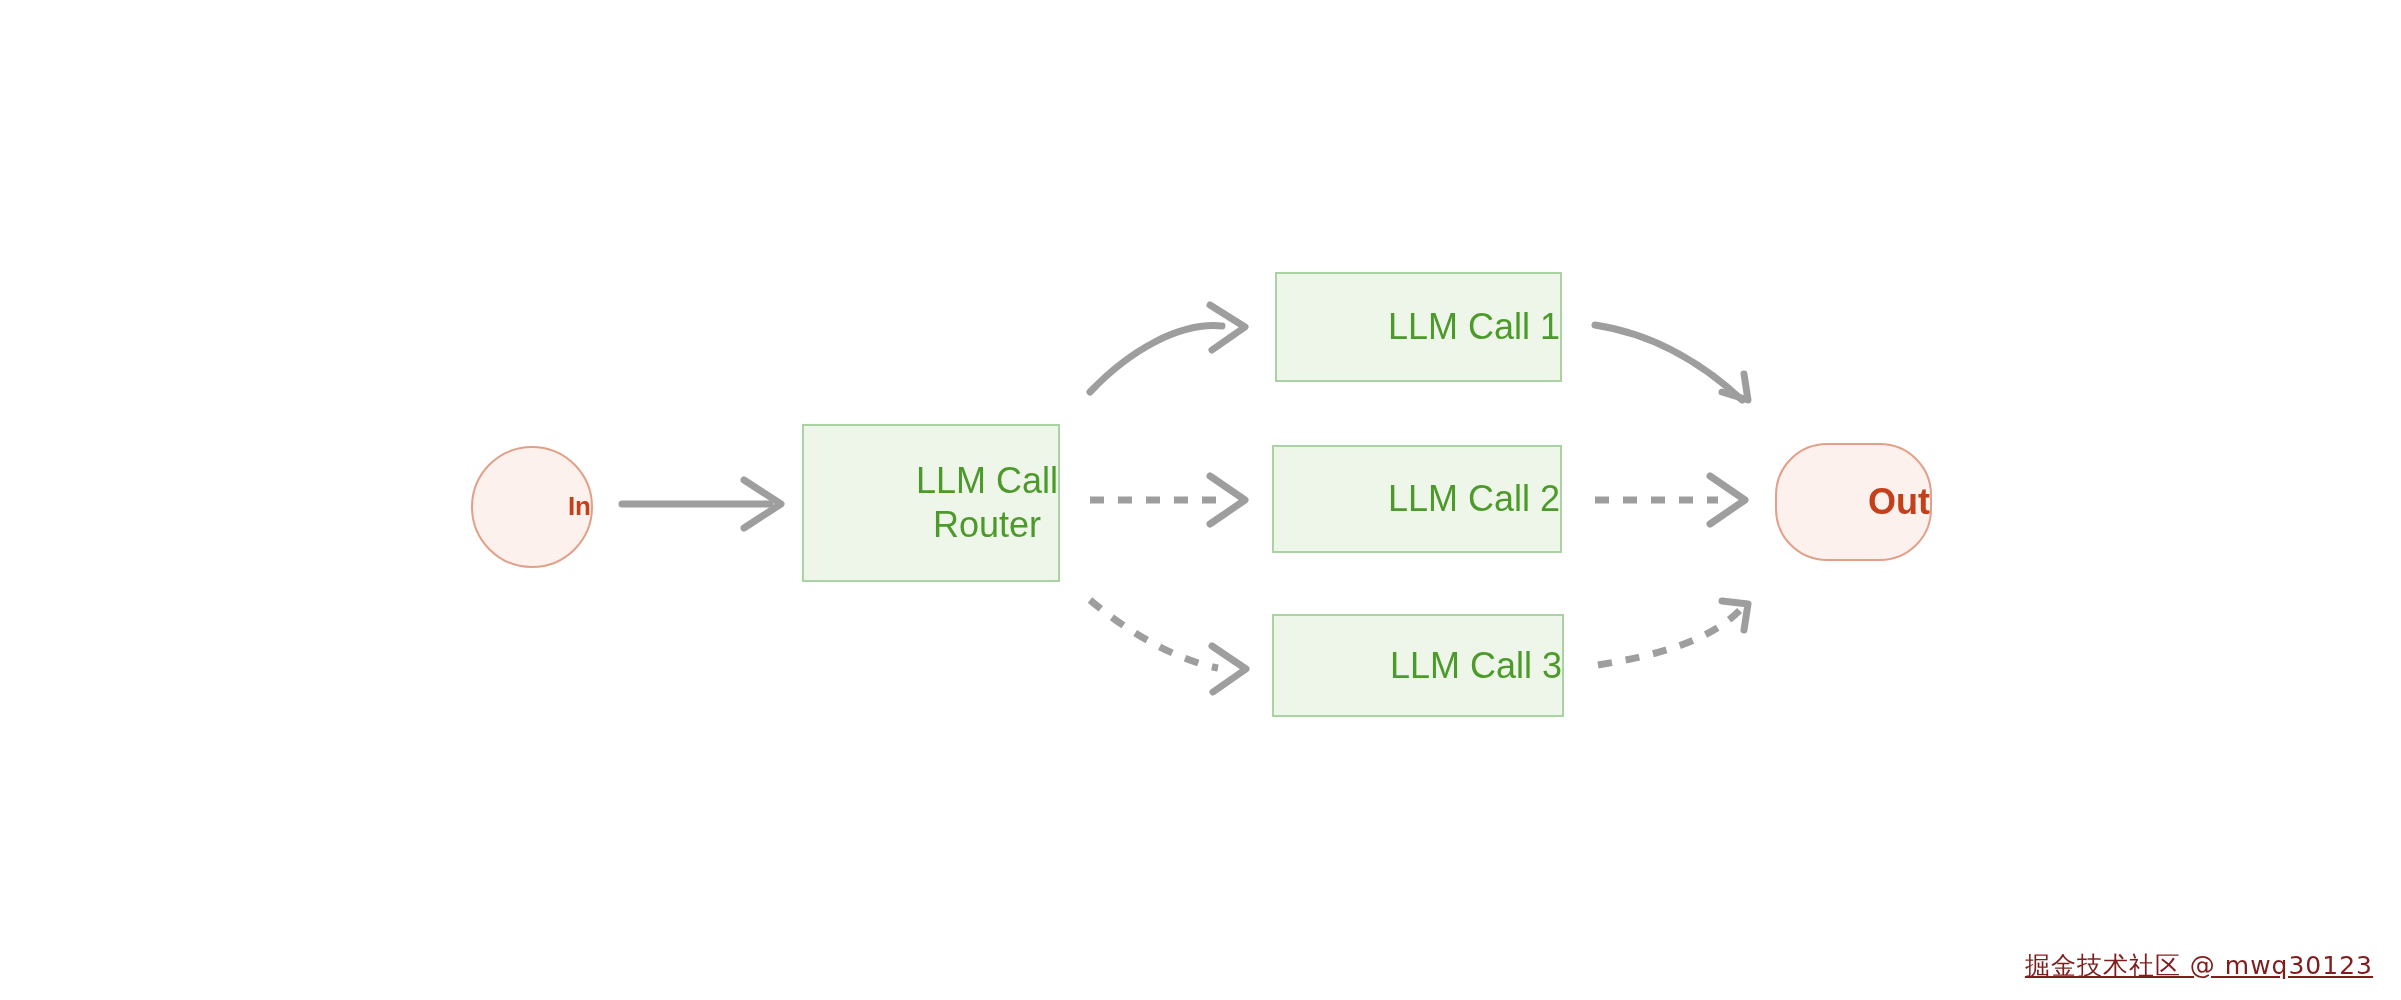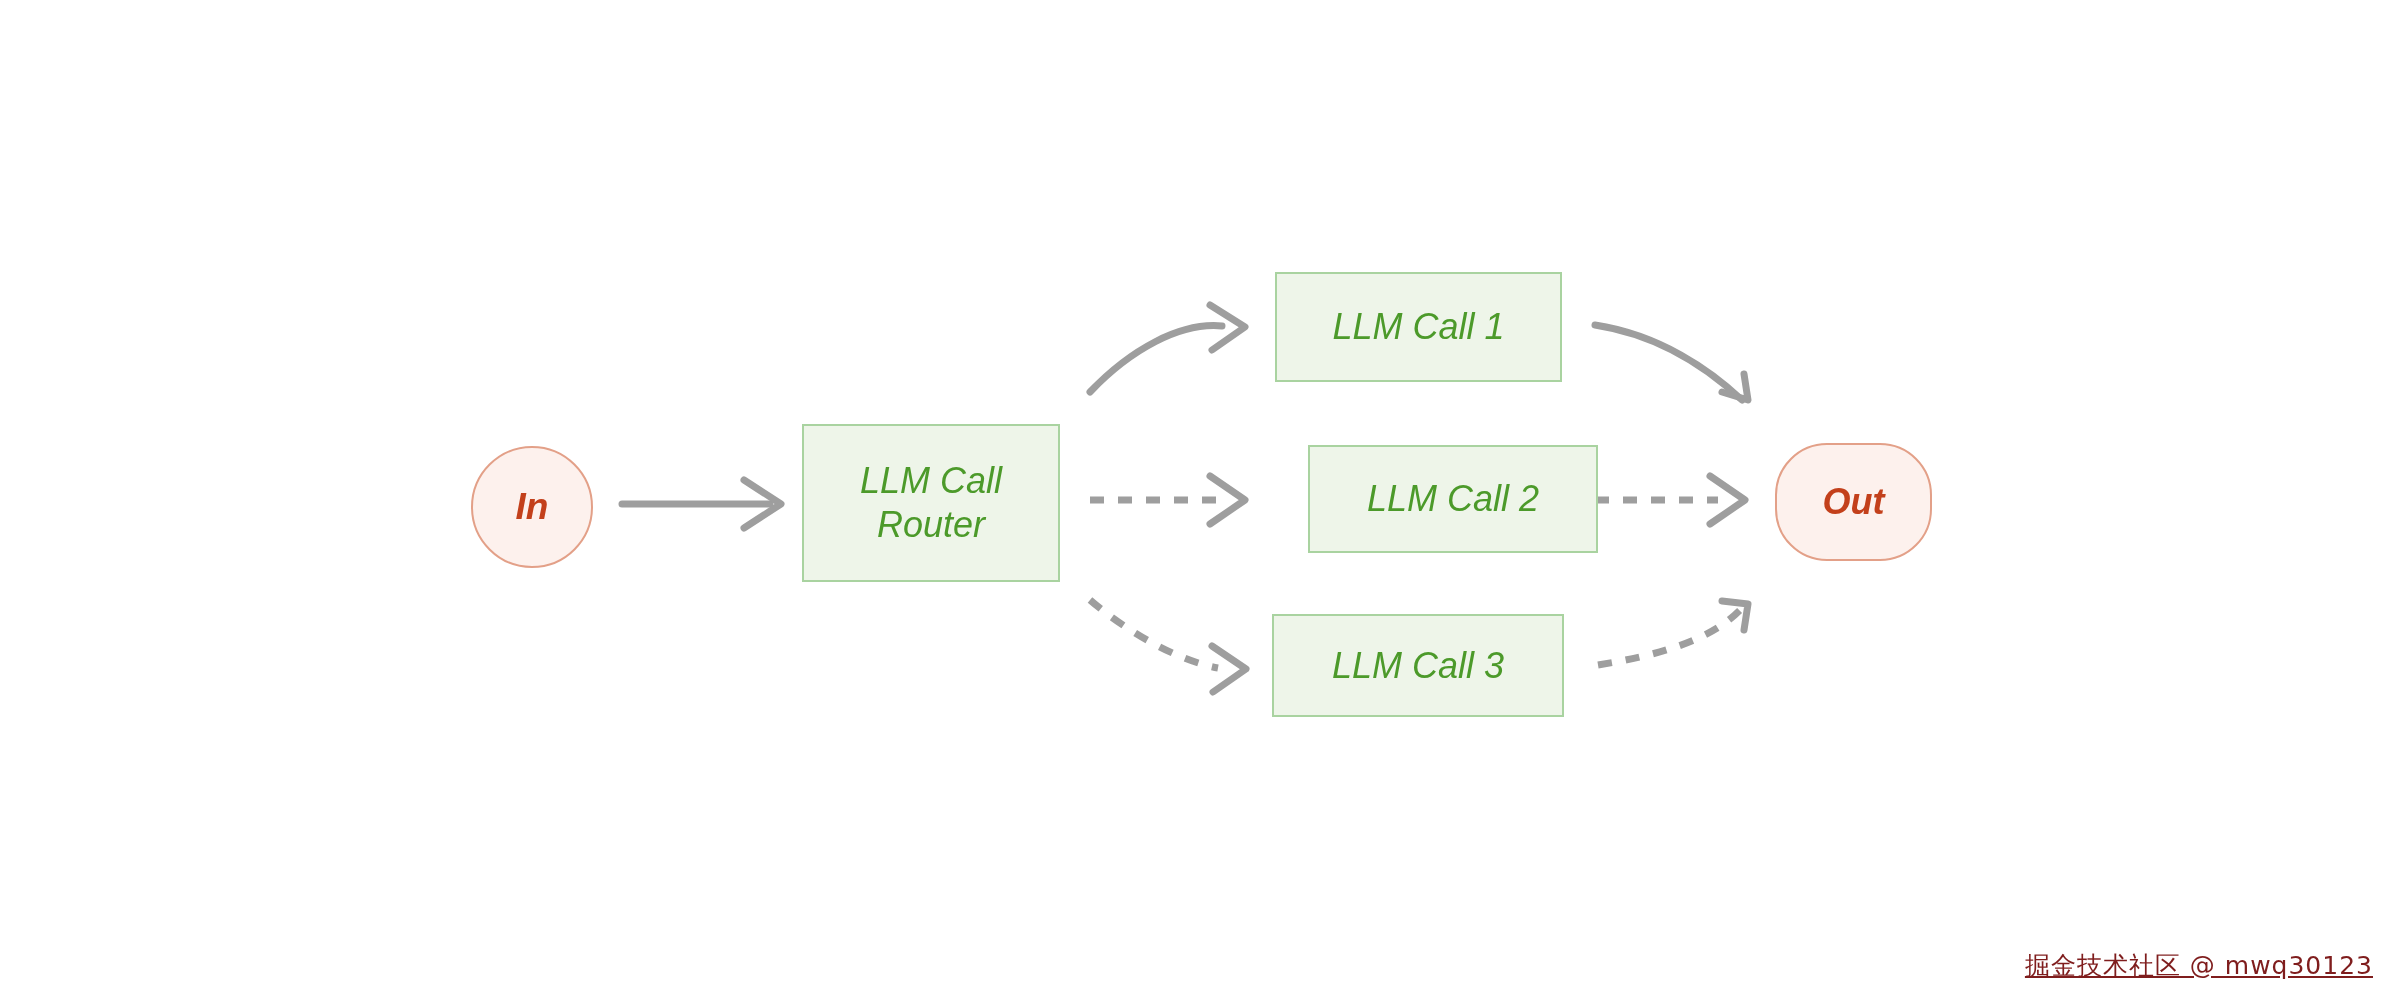--- a/index.html
+++ b/index.html
@@ -22,40 +22,39 @@
     left: 0;
     top: 0;
     width: 2401px;
     height: 1000px;
     pointer-events: none;
   }
   .node {
     position: absolute;
     display: flex;
     align-items: center;
-    justify-content: center;
+    justify-content: flex-end;
     text-align: center;
     box-sizing: border-box;
     line-height: 1.22;
-    font-style: italic;
   }
   
   .terminal {
     background: #fdf1ed;
     border: 2px solid #e3a088;
     color: #c3401b;
     font-weight: 700;
   }
   .terminal-in {
     left: 471px;
     top: 446px;
     width: 122px;
     height: 122px;
     border-radius: 50%;
-    font-size: 37px;
+    font-size: 26px;
   }
   .terminal-out {
     left: 1775px;
     top: 443px;
     width: 157px;
     height: 118px;
     border-radius: 52px;
     font-size: 36px;
   }
   
@@ -76,21 +75,20 @@
     left: 1275px;
     top: 272px;
     width: 287px;
     height: 110px;
   }
   .node-call2 {
     left: 1272px;
     top: 445px;
     width: 290px;
     height: 108px;
-    margin-left: 36px;
   }
   .node-call3 {
     left: 1272px;
     top: 614px;
     width: 292px;
     height: 103px;
   }
   .node-label {
     display: block;
     white-space: pre-line;

